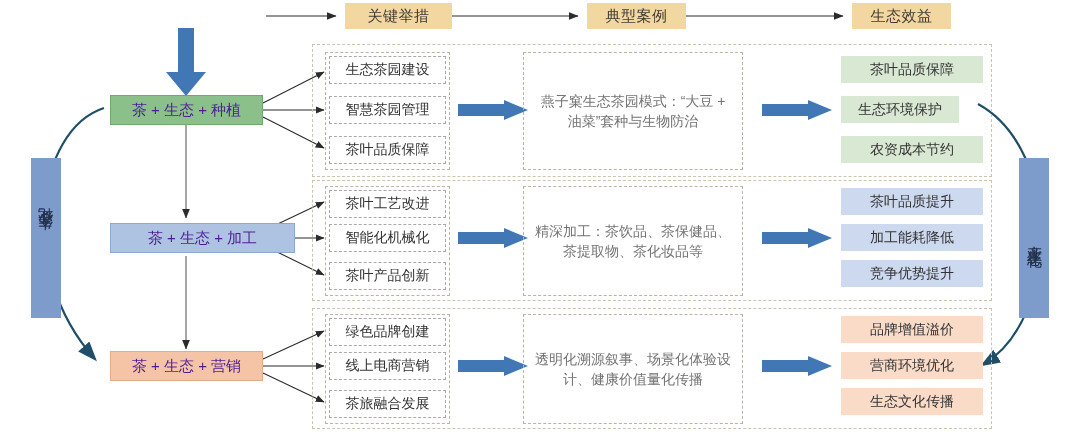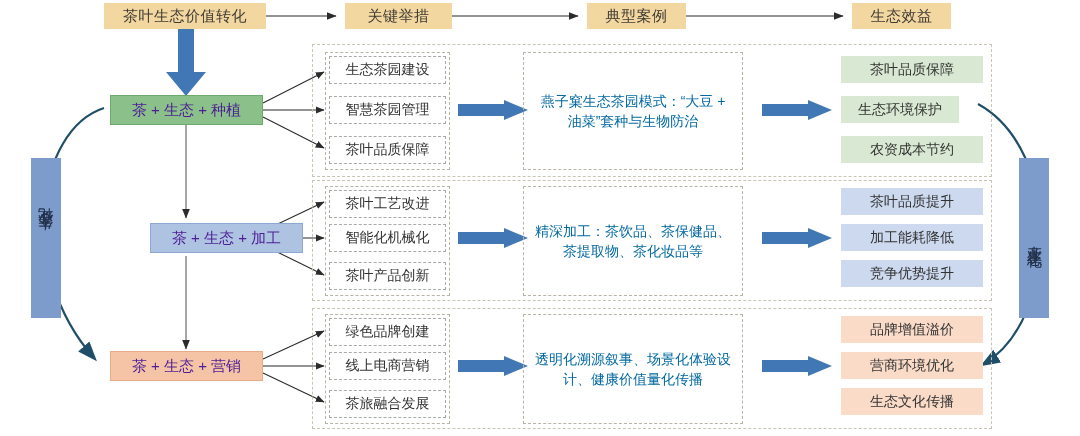--- a/index.html
+++ b/index.html
@@ -71,21 +71,21 @@
   }
 
   
   .casetext {
     display: flex;
     align-items: center;
     justify-content: center;
     text-align: center;
     font-size: 14px;
     line-height: 1.45;
-    color: #0369a1;
+    color: #737373;
     padding: 0 8px;
   }
 
   
   .outcome {
     height: 27px;
     display: flex;
     align-items: center;
     justify-content: center;
     font-size: 14px;
@@ -184,44 +184,41 @@
 
     <g fill="none" stroke="#1f4e68" stroke-width="2.2">
       <path d="M104,108 C36,130 16,270 94,358" marker-end="url(#curveArrow)"></path>
     </g>
 
     <g fill="none" stroke="#1f4e68" stroke-width="2.2">
       <path d="M978,104 C1062,150 1060,318 984,364" marker-end="url(#curveArrow)"></path>
     </g>
   </svg>
 
-  <div class="abs hdr" style="left:104px; top:3px; width:162px;">
-    <span>茶叶生态价值转化</span>
-  </div>
   <div class="abs hdr" style="left:345px; top:3px; width:107px;">
     <span>关键举措</span>
   </div>
   <div class="abs hdr" style="left:587px; top:3px; width:99px;">
     <span>典型案例</span>
   </div>
   <div class="abs hdr" style="left:852px; top:3px; width:99px;">
     <span>生态效益</span>
   </div>
 
   <div class="abs sidelabel flip" style="left:31px; top:158px; width:30px; height:160px;">
     <span>生态产业化</span>
   </div>
   <div class="abs sidelabel" style="left:1019px; top:158px; width:30px; height:160px;">
     <span>产业生态化</span>
   </div>
 
   <div class="abs stage stage-plant" style="left:110px; top:95px; width:153px;">
     <span>茶 + 生态 + 种植</span>
   </div>
-  <div class="abs stage stage-proc" style="left:110px; top:223px; width:153px;margin-left:40px;">
+  <div class="abs stage stage-proc" style="left:110px; top:223px; width:185px;">
     <span>茶 + 生态 + 加工</span>
   </div>
   <div class="abs stage stage-mkt" style="left:110px; top:351px; width:153px;">
     <span>茶 + 生态 + 营销</span>
   </div>
 
   <div class="abs rowbox" style="left:312px; top:44px; width:680px; height:133px;"></div>
 
   <div class="abs measgroup" style="left:325px; top:52px; width:125px; height:118px;"></div>
   <div class="abs meas" style="left:329px; top:56px; width:117px;">

